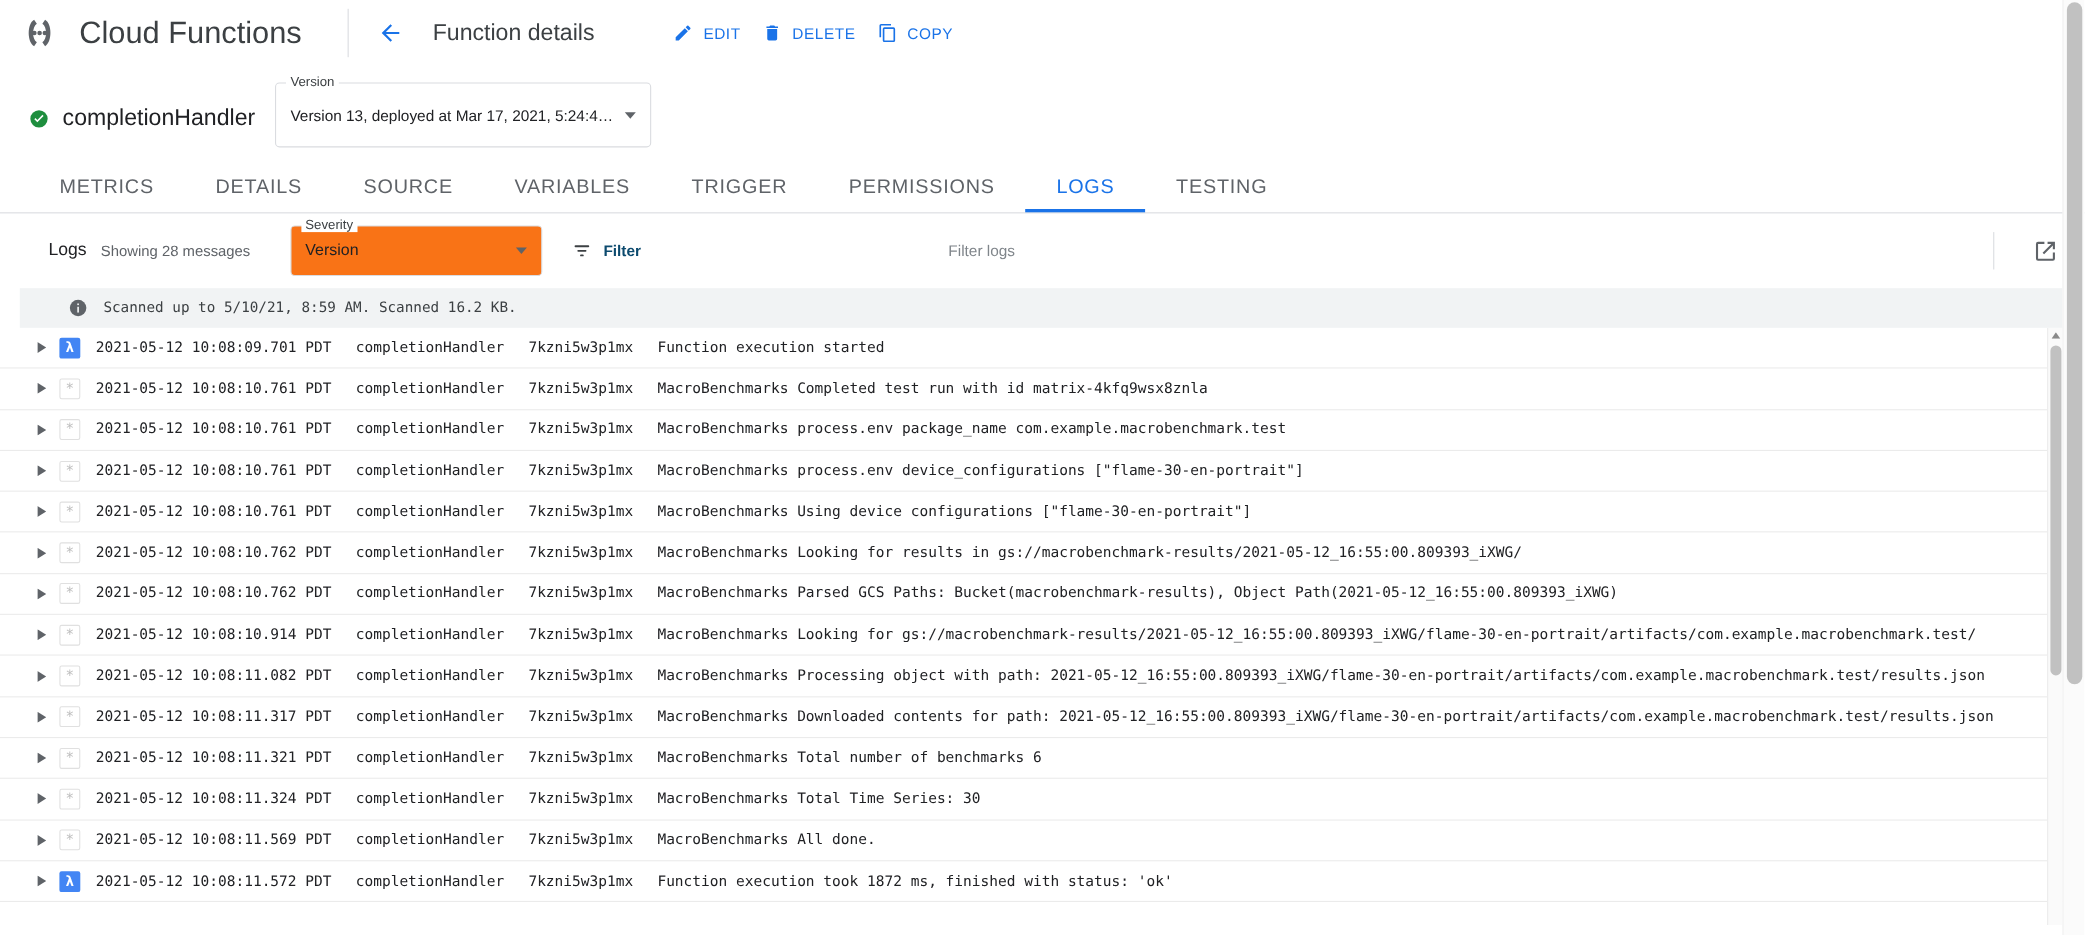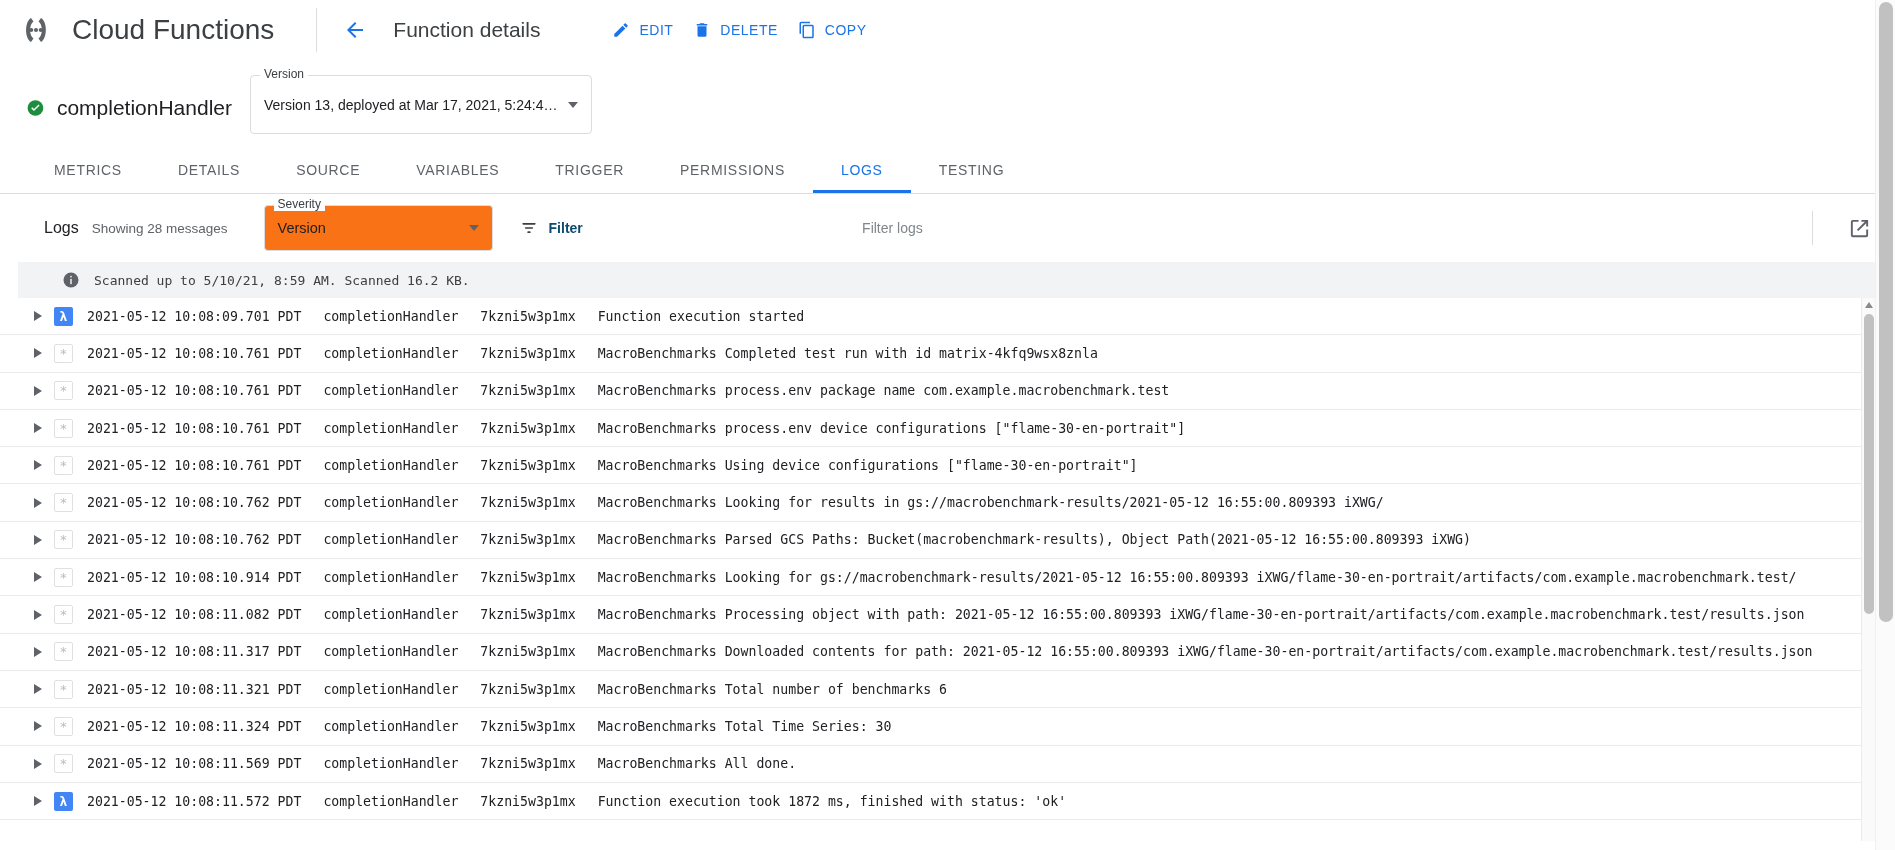--- a/index.html
+++ b/index.html
@@ -143,21 +143,21 @@
     height: 48px;
     border-bottom: 1px solid #dadce0;
     padding-left: 26px;
     margin-top: 12px;
   }
   .tab {
     display: flex;
     align-items: center;
     justify-content: center;
     padding: 0 28px;
-    font-size: 14px;
+    font-size: 18px;
     letter-spacing: .7px;
     color: #5f6368;
     cursor: pointer;
     position: relative;
     white-space: nowrap;
     font-weight: 500;
   }
   .tab.active { color: #1a73e8; }
   .tab.active::after {
     content: "";

